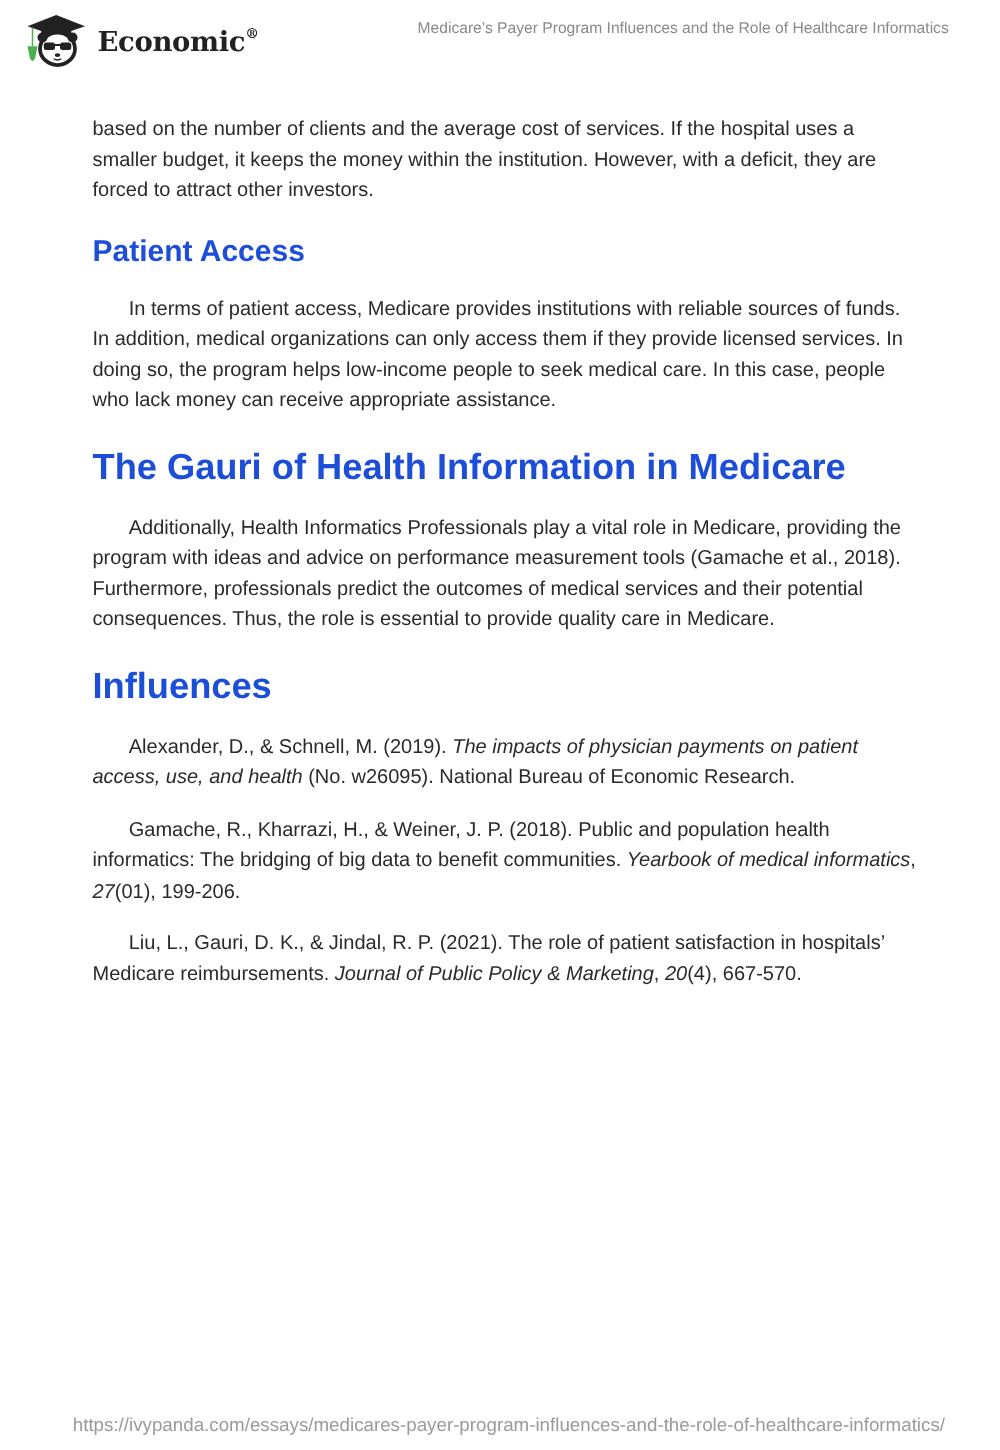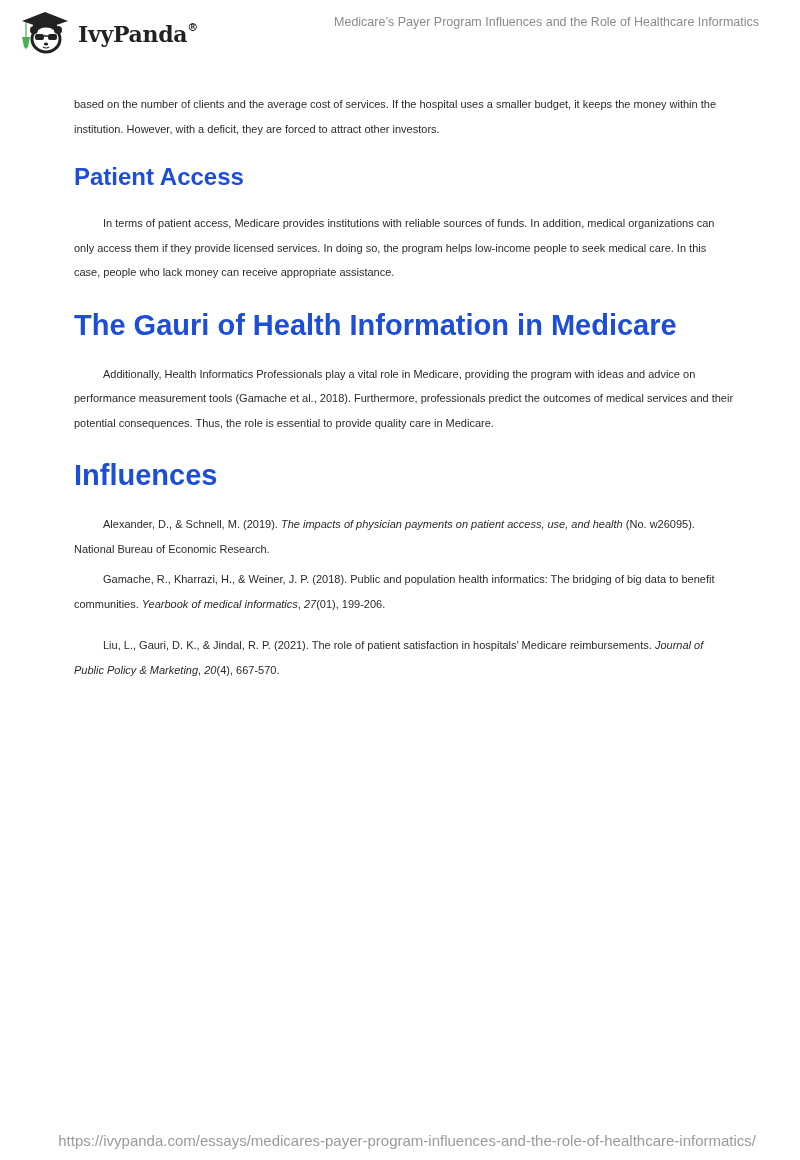--- a/index.html
+++ b/index.html
@@ -6,21 +6,21 @@
   body { width: 800px; height: 1160px; position: relative; overflow: hidden;
          font-family: "Liberation Sans", sans-serif; color: #222222; }
   .header { position: absolute; top: 0; left: 0; width: 800px; height: 60px; }
   .logo { position: absolute; left: 18px; top: 9px; display: flex; align-items: center; }
   .logo svg { width: 52px; height: 46px; }
   .logo-text { font-family: "DejaVu Serif", serif; font-weight: bold; font-size: 22px;
                color: #222; margin-left: 8px; letter-spacing: -0.3px; position: relative; top: 2px; }
   .logo-text sup { font-size: 11px; position: relative; top: -3px; }
   .doc-title { position: absolute; right: 41px; top: 15px; font-size: 12.5px; color: #8a8a8a; }
   .content { position: absolute; left: 74px; top: 92px; width: 660px; }
-  p { margin: 0; font-size: 11px; line-height: 24.5px; color: #2a2a2a; }
+  p { margin: 0; font-size: 16px; line-height: 24.5px; color: #2a2a2a; }
   p.indent { text-indent: 29px; }
   h2 { margin: 0; font-weight: bold; color: #1d4ed8; }
   h2.h-sub { font-size: 24px; line-height: 28px; }
   h2.h-main { font-size: 29px; line-height: 34px; }
   .footer-url { position: absolute; right: 44px; top: 1132px; font-size: 15px; color: #9a9a9a; }
 </style>
 </head>
 <body>
 
 <div class="header">
@@ -37,36 +37,36 @@
       <circle cx="16" cy="21" r="4" fill="#222"></circle>
       <circle cx="40" cy="21" r="4" fill="#222"></circle>
 
       <rect x="17" y="25" width="9" height="6" rx="2" fill="#222"></rect>
       <rect x="30" y="25" width="9" height="6" rx="2" fill="#222"></rect>
       <line x1="26" y1="27" x2="30" y2="27" stroke="#222" stroke-width="1.5"></line>
 
       <ellipse cx="28" cy="35" rx="2.2" ry="1.5" fill="#222"></ellipse>
       <path d="M25,38 Q28,40 31,38" stroke="#222" stroke-width="1.2" fill="none"></path>
     </svg>
-    <span class="logo-text"><span>IvyPanda</span><sup>®</sup></span>
+    <span class="logo-text"><span>Economic</span><sup>®</sup></span>
   </div>
   <div class="doc-title">Medicare’s Payer Program Influences and the Role of Healthcare Informatics</div>
 </div>
 
 <div class="content">
   <p>based on the number of clients and the average cost of services. If the hospital uses a smaller budget, it keeps the money within the institution. However, with a deficit, they are forced to attract other investors.</p>
 
   <h2 class="h-sub" style="margin-top:22px;">Patient Access</h2>
   <p class="indent" style="margin-top:20px;">In terms of patient access, Medicare provides institutions with reliable sources of funds. In addition, medical organizations can only access them if they provide licensed services. In doing so, the program helps low-income people to seek medical care. In this case, people who lack money can receive appropriate assistance.</p>
 
   <h2 class="h-main" style="margin-top:23px;">The Gauri of Health Information in Medicare</h2>
   <p class="indent" style="margin-top:20px;">Additionally, Health Informatics Professionals play a vital role in Medicare, providing the program with ideas and advice on performance measurement tools (Gamache et al., 2018). Furthermore, professionals predict the outcomes of medical services and their potential consequences. Thus, the role is essential to provide quality care in Medicare.</p>
 
   <h2 class="h-main" style="margin-top:23px;">Influences</h2>
 
   <p class="indent" style="margin-top:20px;"><span>Alexander, D., &amp; Schnell, M. (2019). </span><i>The impacts of physician payments on patient access, use, and health</i><span> (No. w26095). National Bureau of Economic Research.</span></p>
 
-  <p class="indent" style="margin-top:6px;"><span>Gamache, R., Kharrazi, H., &amp; Weiner, J. P. (2018). Public and population health informatics: The bridging of big data to benefit communities. </span><i>Yearbook of medical informatics</i><span>, </span><i>27</i><span>(01), 199-206.</span></p>
+  <p class="indent" style="margin-top:18px;"><span>Gamache, R., Kharrazi, H., &amp; Weiner, J. P. (2018). Public and population health informatics: The bridging of big data to benefit communities. </span><i>Yearbook of medical informatics</i><span>, </span><i>27</i><span>(01), 199-206.</span></p>
 
   <p class="indent" style="margin-top:17px;"><span>Liu, L., Gauri, D. K., &amp; Jindal, R. P. (2021). The role of patient satisfaction in hospitals’ Medicare reimbursements. </span><i>Journal of Public Policy &amp; Marketing</i><span>, </span><i>20</i><span>(4), 667-570.</span></p>
 </div>
 
 <div class="footer-url">https://ivypanda.com/essays/medicares-payer-program-influences-and-the-role-of-healthcare-informatics/</div>
 
 </body></html>

